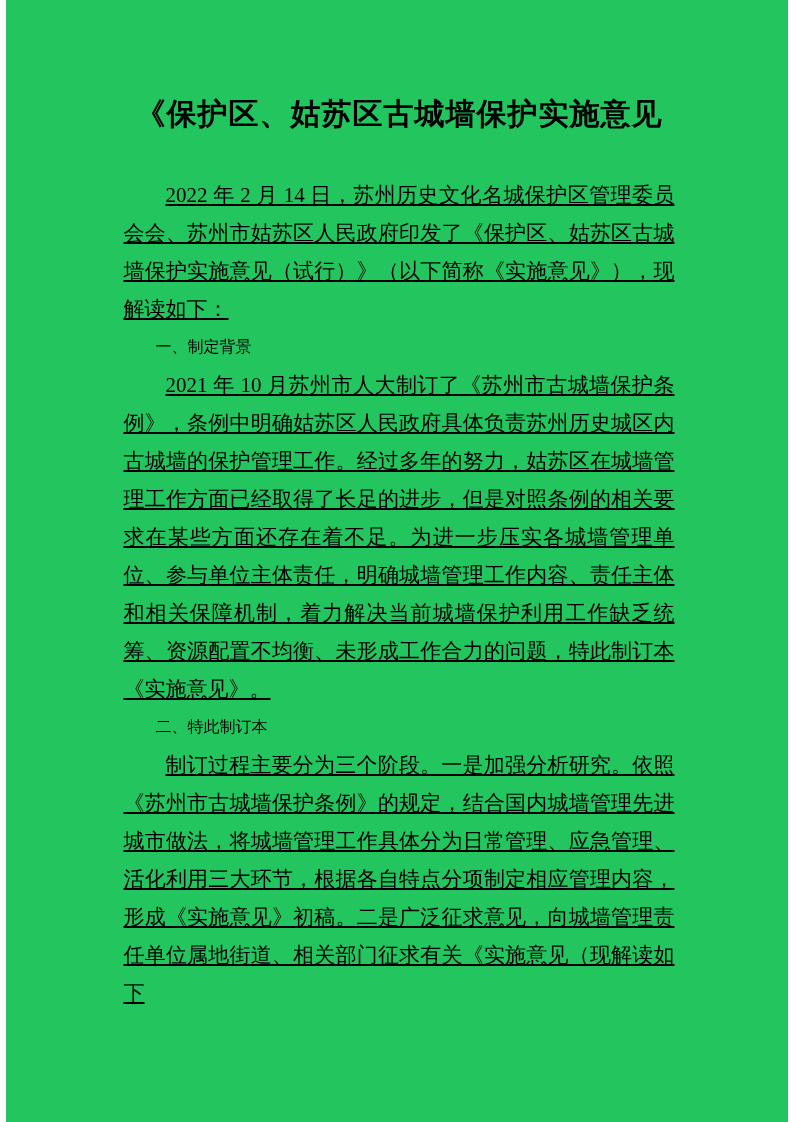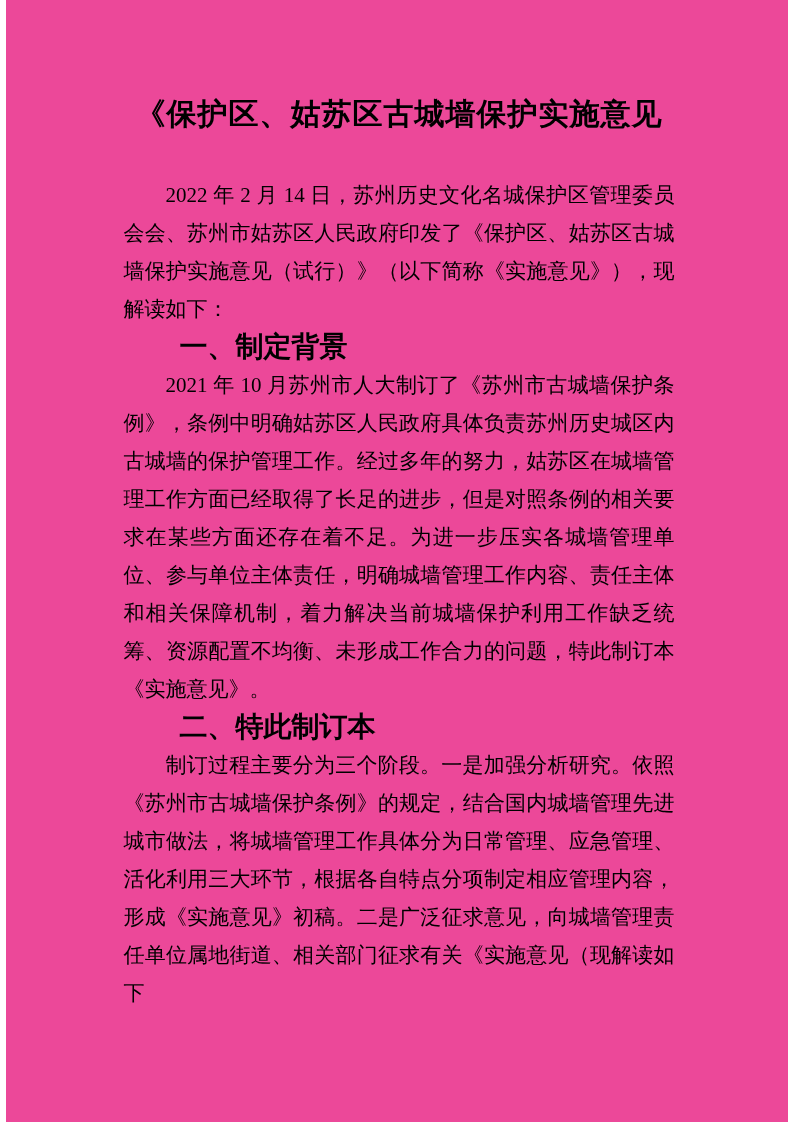--- a/index.html
+++ b/index.html
@@ -5,21 +5,21 @@
   html, body {
     margin: 0;
     padding: 0;
     background: #ffffff;
   }
   .page {
     position: relative;
     width: 782px;
     height: 1122px;
     margin: 0 auto;
-    background: #ec4899;
+    background: #22c55e;
     color: #000000;
     box-sizing: border-box;
     padding: 93px 113px 0 118px;
     overflow: hidden;
     font-family: "Liberation Serif", "DejaVu Serif", serif;
   }
   .doc-title {
     margin: 0 0 41px 0;
     font-size: 30px;
     font-weight: bold;
@@ -33,27 +33,28 @@
     line-height: 38px;
     text-align: justify;
     text-justify: inter-character;
   }
   .para {
     margin: 0;
     text-indent: 2em;
     text-align: justify;
     text-justify: inter-character;
     word-break: break-all;
+    text-decoration: underline;
   }
   .heading {
     margin: 0;
     text-indent: 2em;
-    font-size: 28px;
+    font-size: 16px;
     line-height: 38px;
-    font-weight: bold;
+    font-weight: normal;
     font-family: "Liberation Sans", "DejaVu Sans", sans-serif;
   }
 </style>
 </head>
 <body>
 
 <div class="page">
   <h1 class="doc-title">
     <span>《保护区、姑苏区古城墙保护实施意见</span><br>
   </h1>

